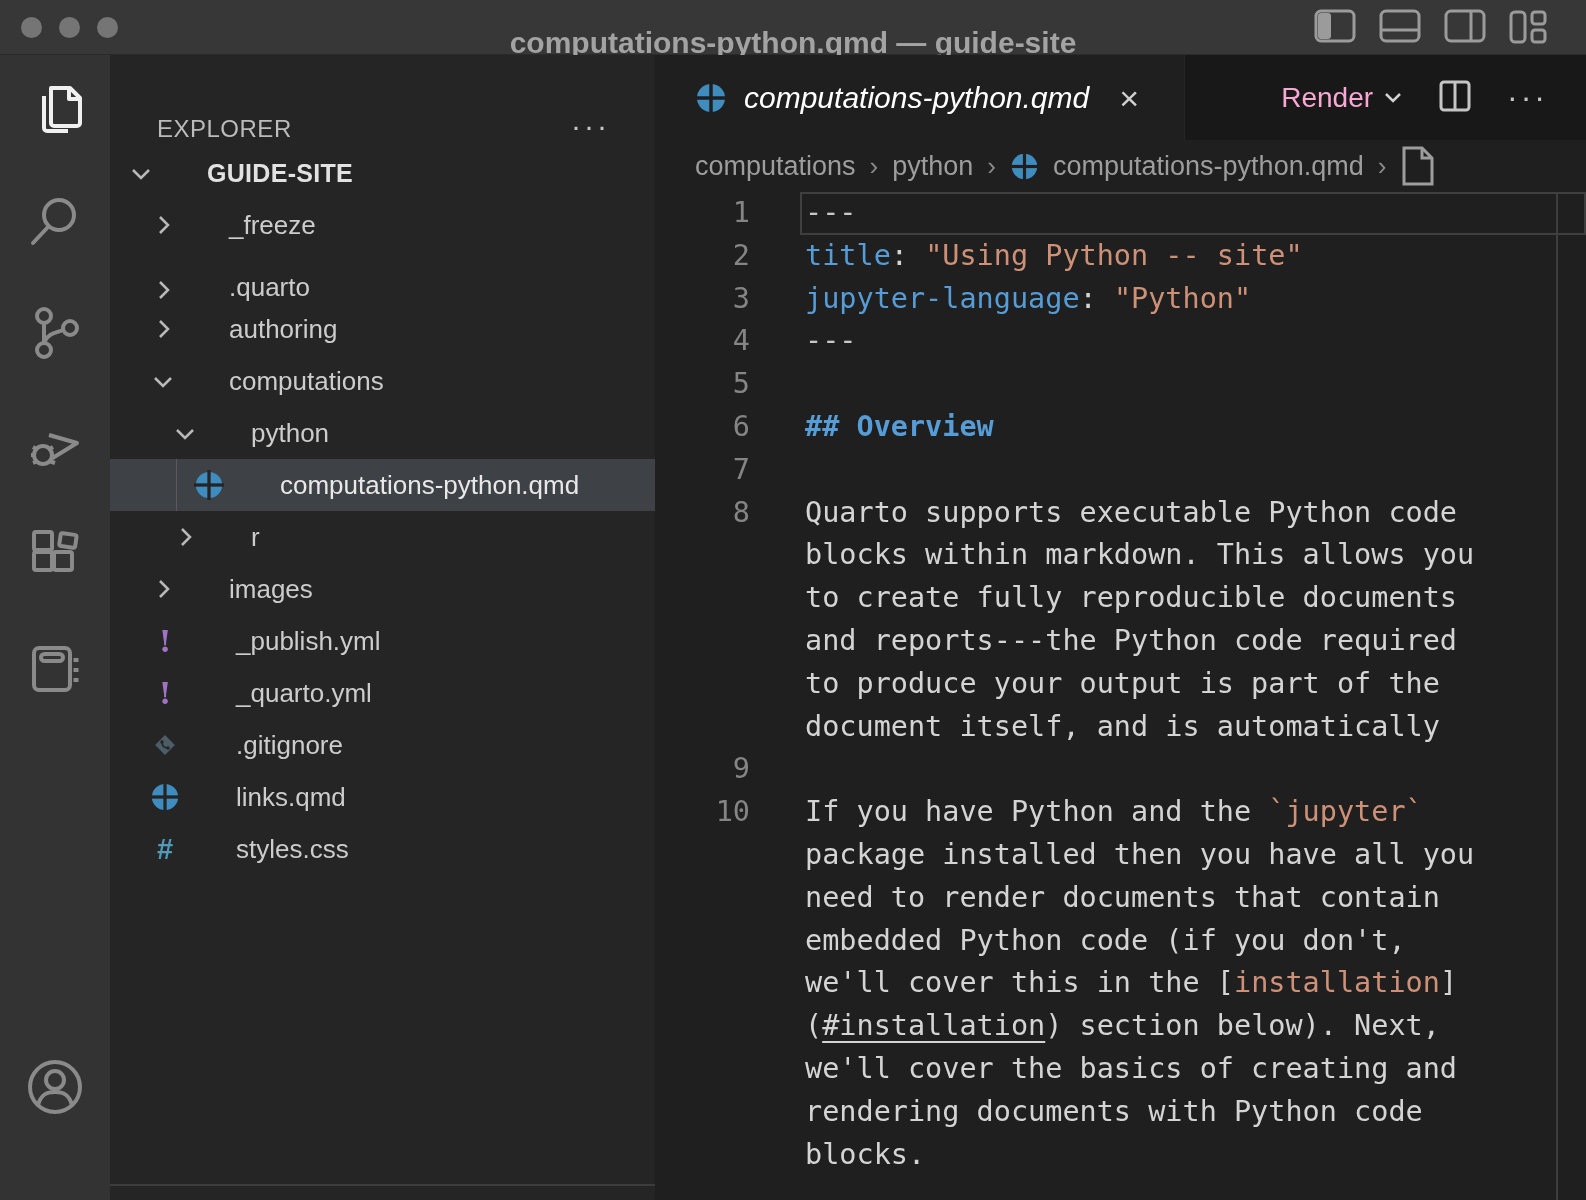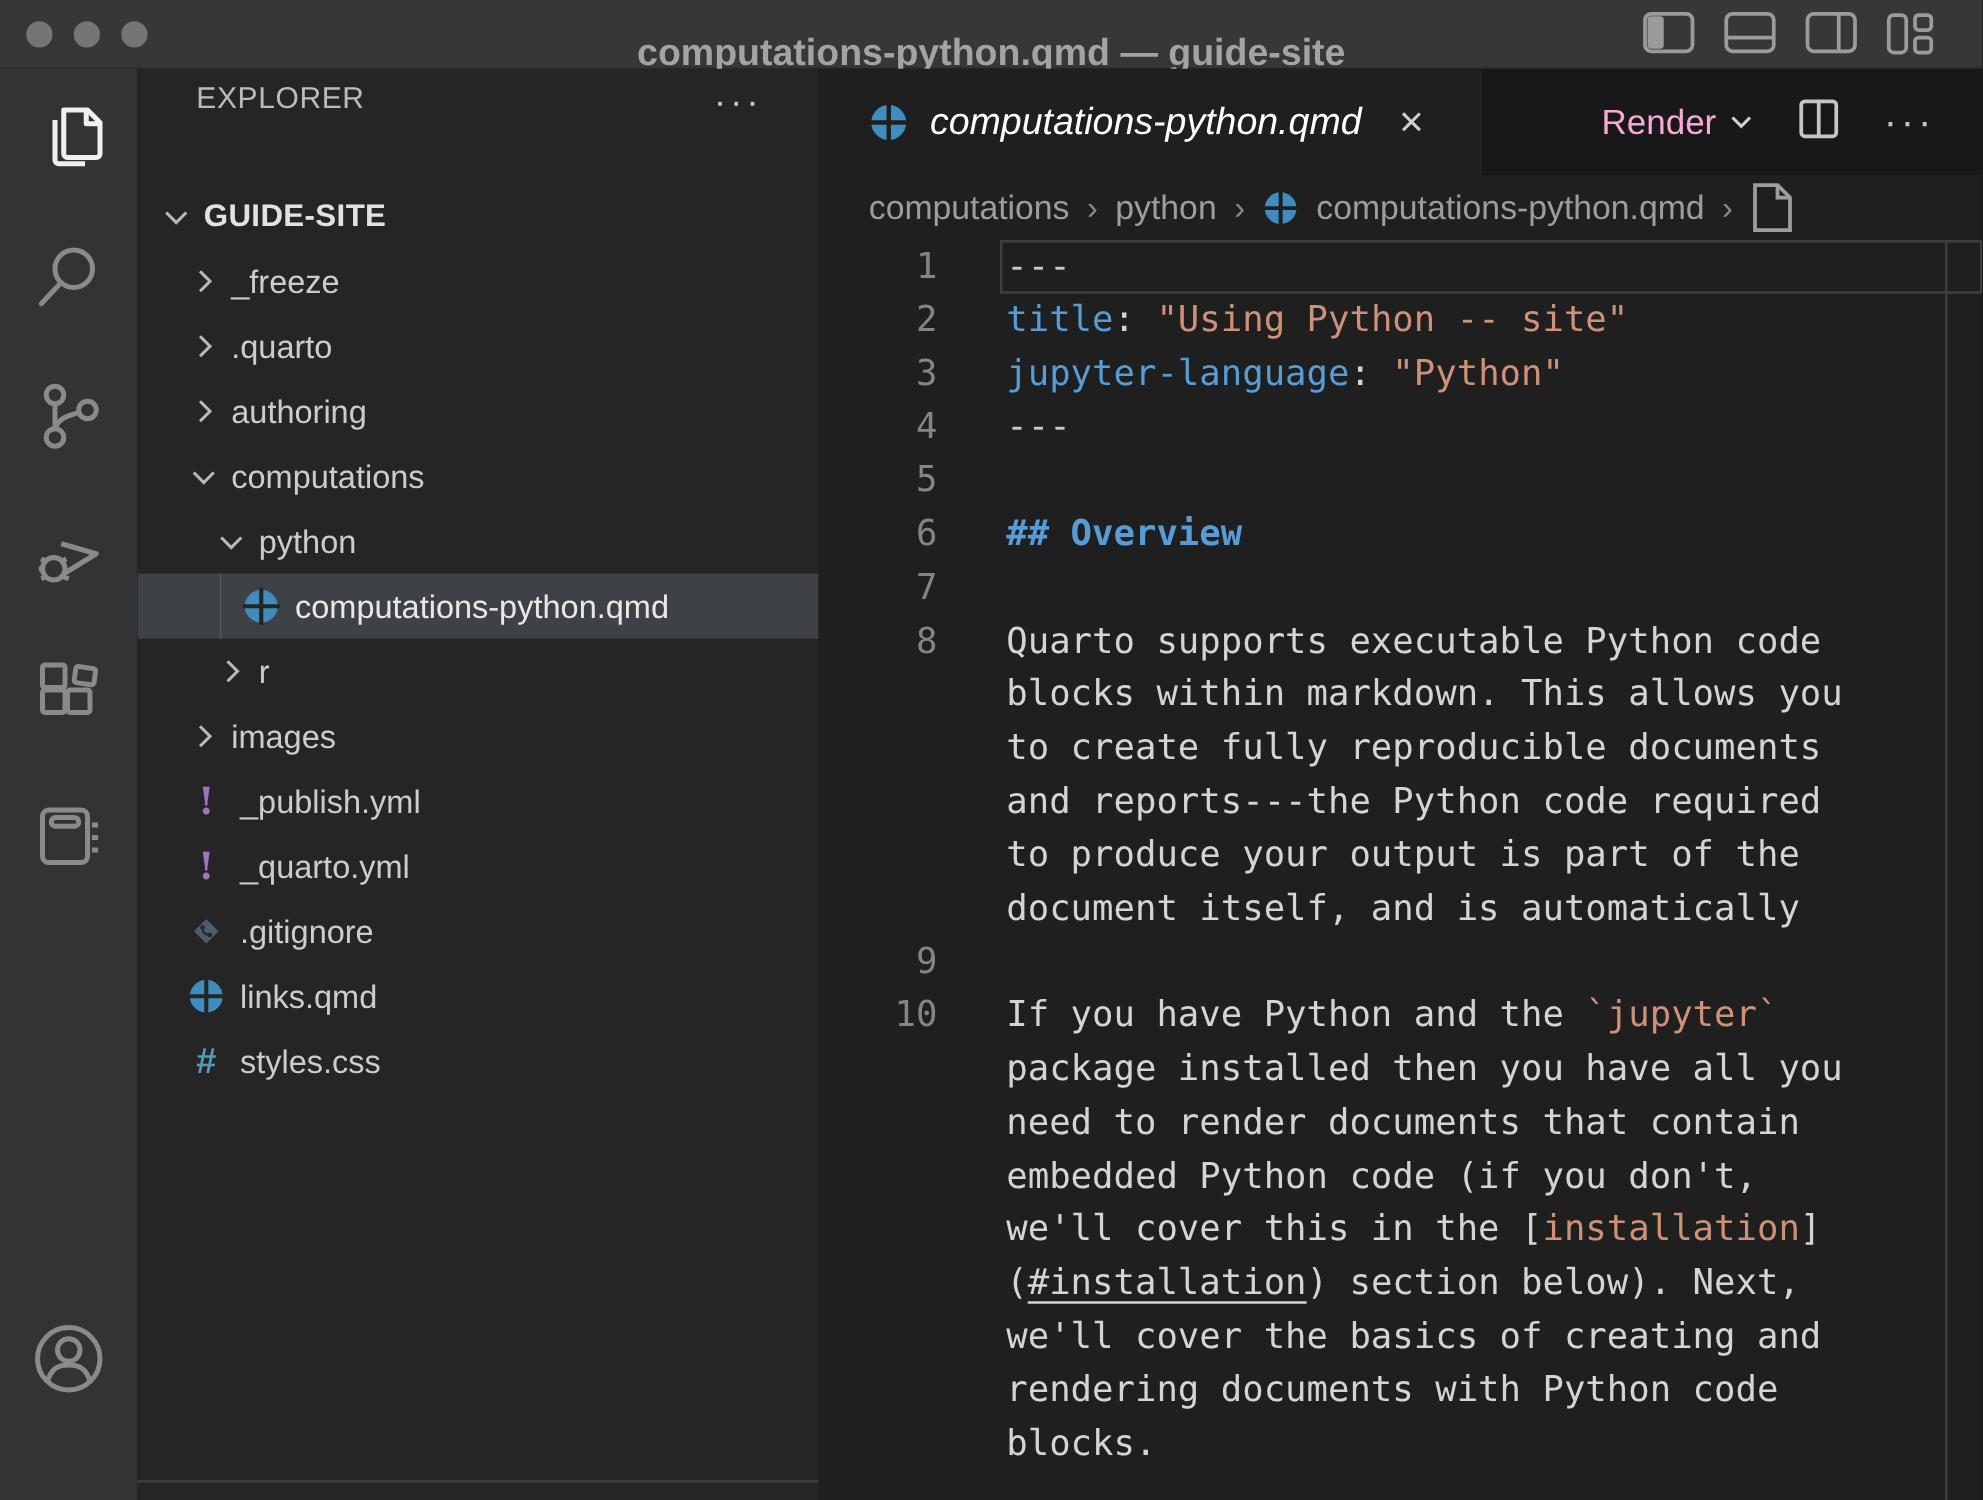--- a/index.html
+++ b/index.html
@@ -21,26 +21,26 @@
              font-size:30px; font-weight:600; pointer-events:none;margin-top:32px;}
   .tb-icons{margin-left:auto; display:flex; gap:21px; padding-right:38px; z-index:2;}
   .tb-icons svg{display:block;}
   
   .main{display:flex; height:1145px;}
   .activitybar{width:110px; background:var(--activity-bg); display:flex; flex-direction:column;
                align-items:center; flex-shrink:0; position:relative;}
   .ab-item{width:110px; height:112px; display:flex; align-items:center; justify-content:center; cursor:pointer;}
   .ab-account{position:absolute; bottom:55px; left:0;}
   .sidebar{width:545px; background:var(--sidebar-bg); flex-shrink:0; position:relative; overflow:hidden;}
-  .sb-header{height:88px; display:flex; align-items:flex-start; padding:10px 45px 0 47px; color:#bbbbbb;}
+  .sb-header{height:88px; display:flex; align-items:flex-end; padding:10px 45px 0 47px; color:#bbbbbb;}
   .sb-title{font-size:24px; letter-spacing:.5px;}
   .sb-dots{margin-left:auto; color:#c5c5c5; font-size:30px; letter-spacing:3px; cursor:pointer;}
   .tree{margin-top:4px;}
   .trow{height:52px; display:flex; align-items:center; color:#cccccc; font-size:26px;
-        cursor:pointer; position:relative; white-space:nowrap;}
+        cursor:pointer; position:relative; white-space:nowrap;gap:44px;}
   .trow.selected{background:var(--selrow-bg); color:#e8e8e8;}
   .trow .chev{width:26px; height:26px; flex-shrink:0; margin-right:9px; display:flex; align-items:center; justify-content:center;}
   .trow .ficon{width:30px; height:30px; flex-shrink:0; margin-right:12px; display:flex; align-items:center; justify-content:center;}
   .trow.root .lbl{font-weight:bold; font-size:25px; color:#e2e2e2; letter-spacing:.3px;}
   .guide{position:absolute; top:0; bottom:0; width:1px; background:#5a5a5a; left:66px;}
   .yml-glyph{color:var(--yaml-purple); font-weight:bold; font-size:30px; font-family:"DejaVu Serif",serif;}
   .css-glyph{color:var(--css-blue); font-weight:bold; font-size:29px;}
   .outline-sec{position:absolute; left:0; right:0; bottom:-36px; border-top:2px solid #3c3c3c;
                height:52px; display:flex; align-items:center; padding-left:30px; color:#cccccc;}
   .outline-sec .lbl{font-weight:bold; font-size:24px; letter-spacing:.5px; margin-left:10px;}
@@ -198,21 +198,21 @@
           <span class="lbl">GUIDE-SITE</span>
         </div>
         <div class="trow" style="padding-left: 40px;">
           <span class="chev">
             <svg width="26" height="26" viewBox="0 0 26 26" fill="none" stroke="#b9b9b9" stroke-width="2.5">
               <path d="M10 5 l8 8 -8 8"></path>
             </svg>
           </span>
           <span class="lbl">_freeze</span>
         </div>
-        <div class="trow" style="padding-left: 40px;">
+        <div class="trow" style="padding-left: 40px; align-items: flex-end;">
           <span class="chev">
             <svg width="26" height="26" viewBox="0 0 26 26" fill="none" stroke="#b9b9b9" stroke-width="2.5">
               <path d="M10 5 l8 8 -8 8"></path>
             </svg>
           </span>
           <span class="lbl">.quarto</span>
         </div>
         <div class="trow" style="padding-left: 40px;">
           <span class="chev">
             <svg width="26" height="26" viewBox="0 0 26 26" fill="none" stroke="#b9b9b9" stroke-width="2.5">

